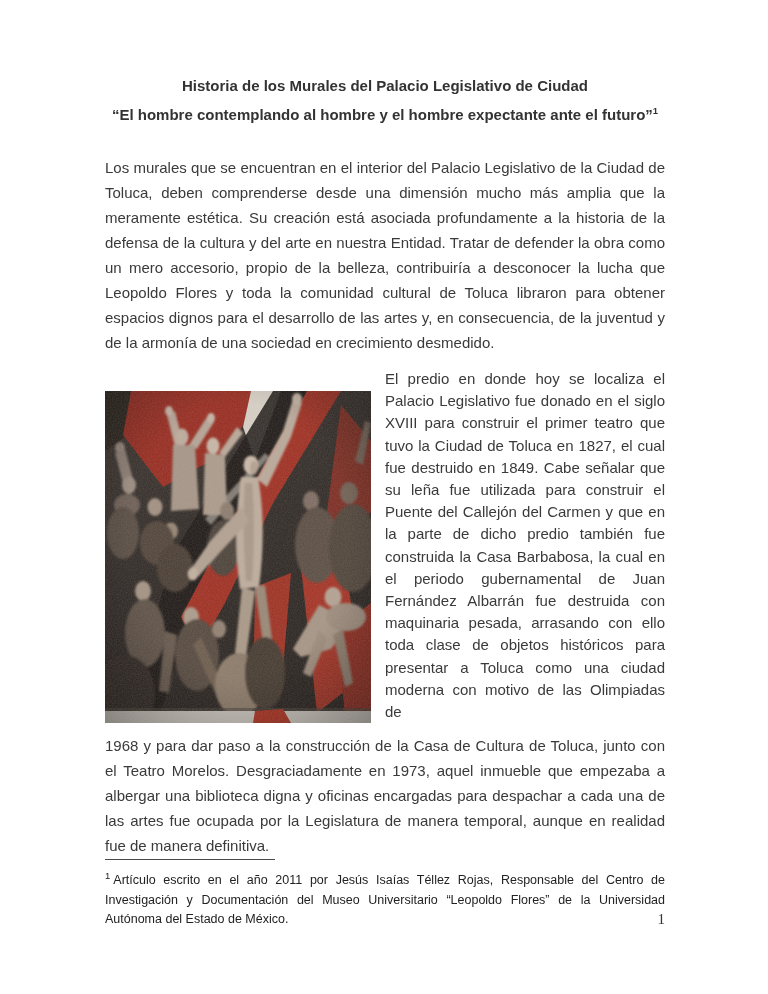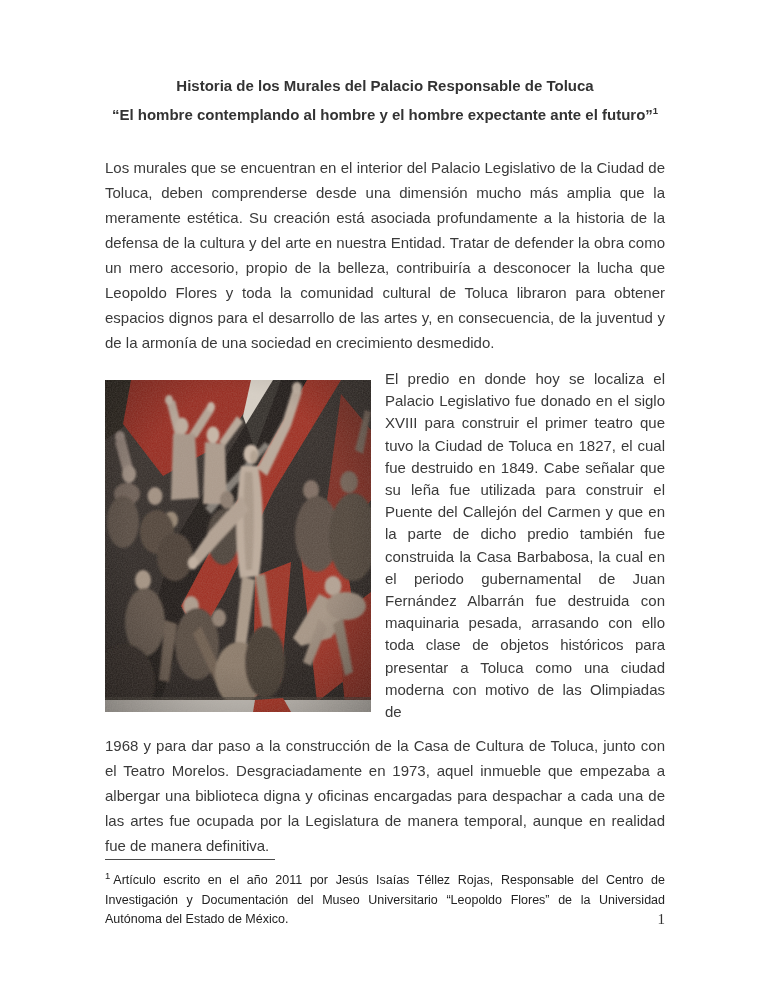--- a/index.html
+++ b/index.html
@@ -7,42 +7,42 @@
   .page {
     position:relative; width:768px; height:994px; background:#ffffff;
     font-family:"Liberation Sans", sans-serif; color:#3a3a3a; overflow:hidden;
   }
   .content { position:absolute; left:105px; top:0; width:560px; }
   .title-block { margin-top:73px; text-align:center; font-weight:bold;
     font-size:15px; line-height:25px; color:#333; }
   .title-block sup, .fn sup { font-size:9.5px; }
   .para { text-align:justify; font-size:15px; line-height:25px; }
   .p1 { margin-top:28px; }
-  .media-row { margin-top:13px; display:flex; gap:14px; align-items:center; }
+  .media-row { margin-top:13px; display:flex; gap:14px; align-items:flex-end; }
   .mural-wrap { width:266px; height:332px; flex:none; }
   .mural-wrap svg { display:block; width:266px; height:332px; }
   .col-text { width:280px; text-align:justify; text-align-last:justify;
     font-size:15px; line-height:22.2px; }
   .p2b { margin-top:10px; }
   .footnote-area { position:absolute; left:105px; top:859px; width:560px;
     font-family:Liberation Sans, sans-serif; font-size:12.5px; line-height:19.5px; color:#222; }
   .fn-rule { width:170px; border-top:1.5px solid #4a4a4a; margin-bottom:6px; }
   .fn { text-align:justify; }
   .fn .fn-body { margin-left:3px; }
   .page-number { position:absolute; right:103px; top:911px;
     font-family:"Liberation Serif", serif; font-size:15px; color:#333; }
 </style>
 </head>
 <body>
 
 <div class="page">
   <div class="content">
 
     <div class="title-block">
-      <div>Historia de los Murales del Palacio Responsable de Toluca</div>
+      <div>Historia de los Murales del Palacio Legislativo de Ciudad</div>
       <div><span>“El hombre contemplando al hombre y el hombre expectante ante el futuro”</span><sup>1</sup></div>
     </div>
 
     <div class="para p1">Los murales que se encuentran en el interior del Palacio Legislativo de la Ciudad de Toluca, deben comprenderse desde una dimensión mucho más amplia que la meramente estética. Su creación está asociada profundamente a la historia de la defensa de la cultura y del arte en nuestra Entidad. Tratar de defender la obra como un mero accesorio, propio de la belleza, contribuiría a desconocer la lucha que Leopoldo Flores y toda la comunidad cultural de Toluca libraron para obtener espacios dignos para el desarrollo de las artes y, en consecuencia, de la juventud y de la armonía de una sociedad en crecimiento desmedido.</div>
 
     <div class="media-row">
       <div class="mural-wrap">
         <svg viewBox="0 0 266 332" xmlns="http://www.w3.org/2000/svg">
           <defs>
             <linearGradient id="bg" x1="0" y1="0" x2="0.3" y2="1">

